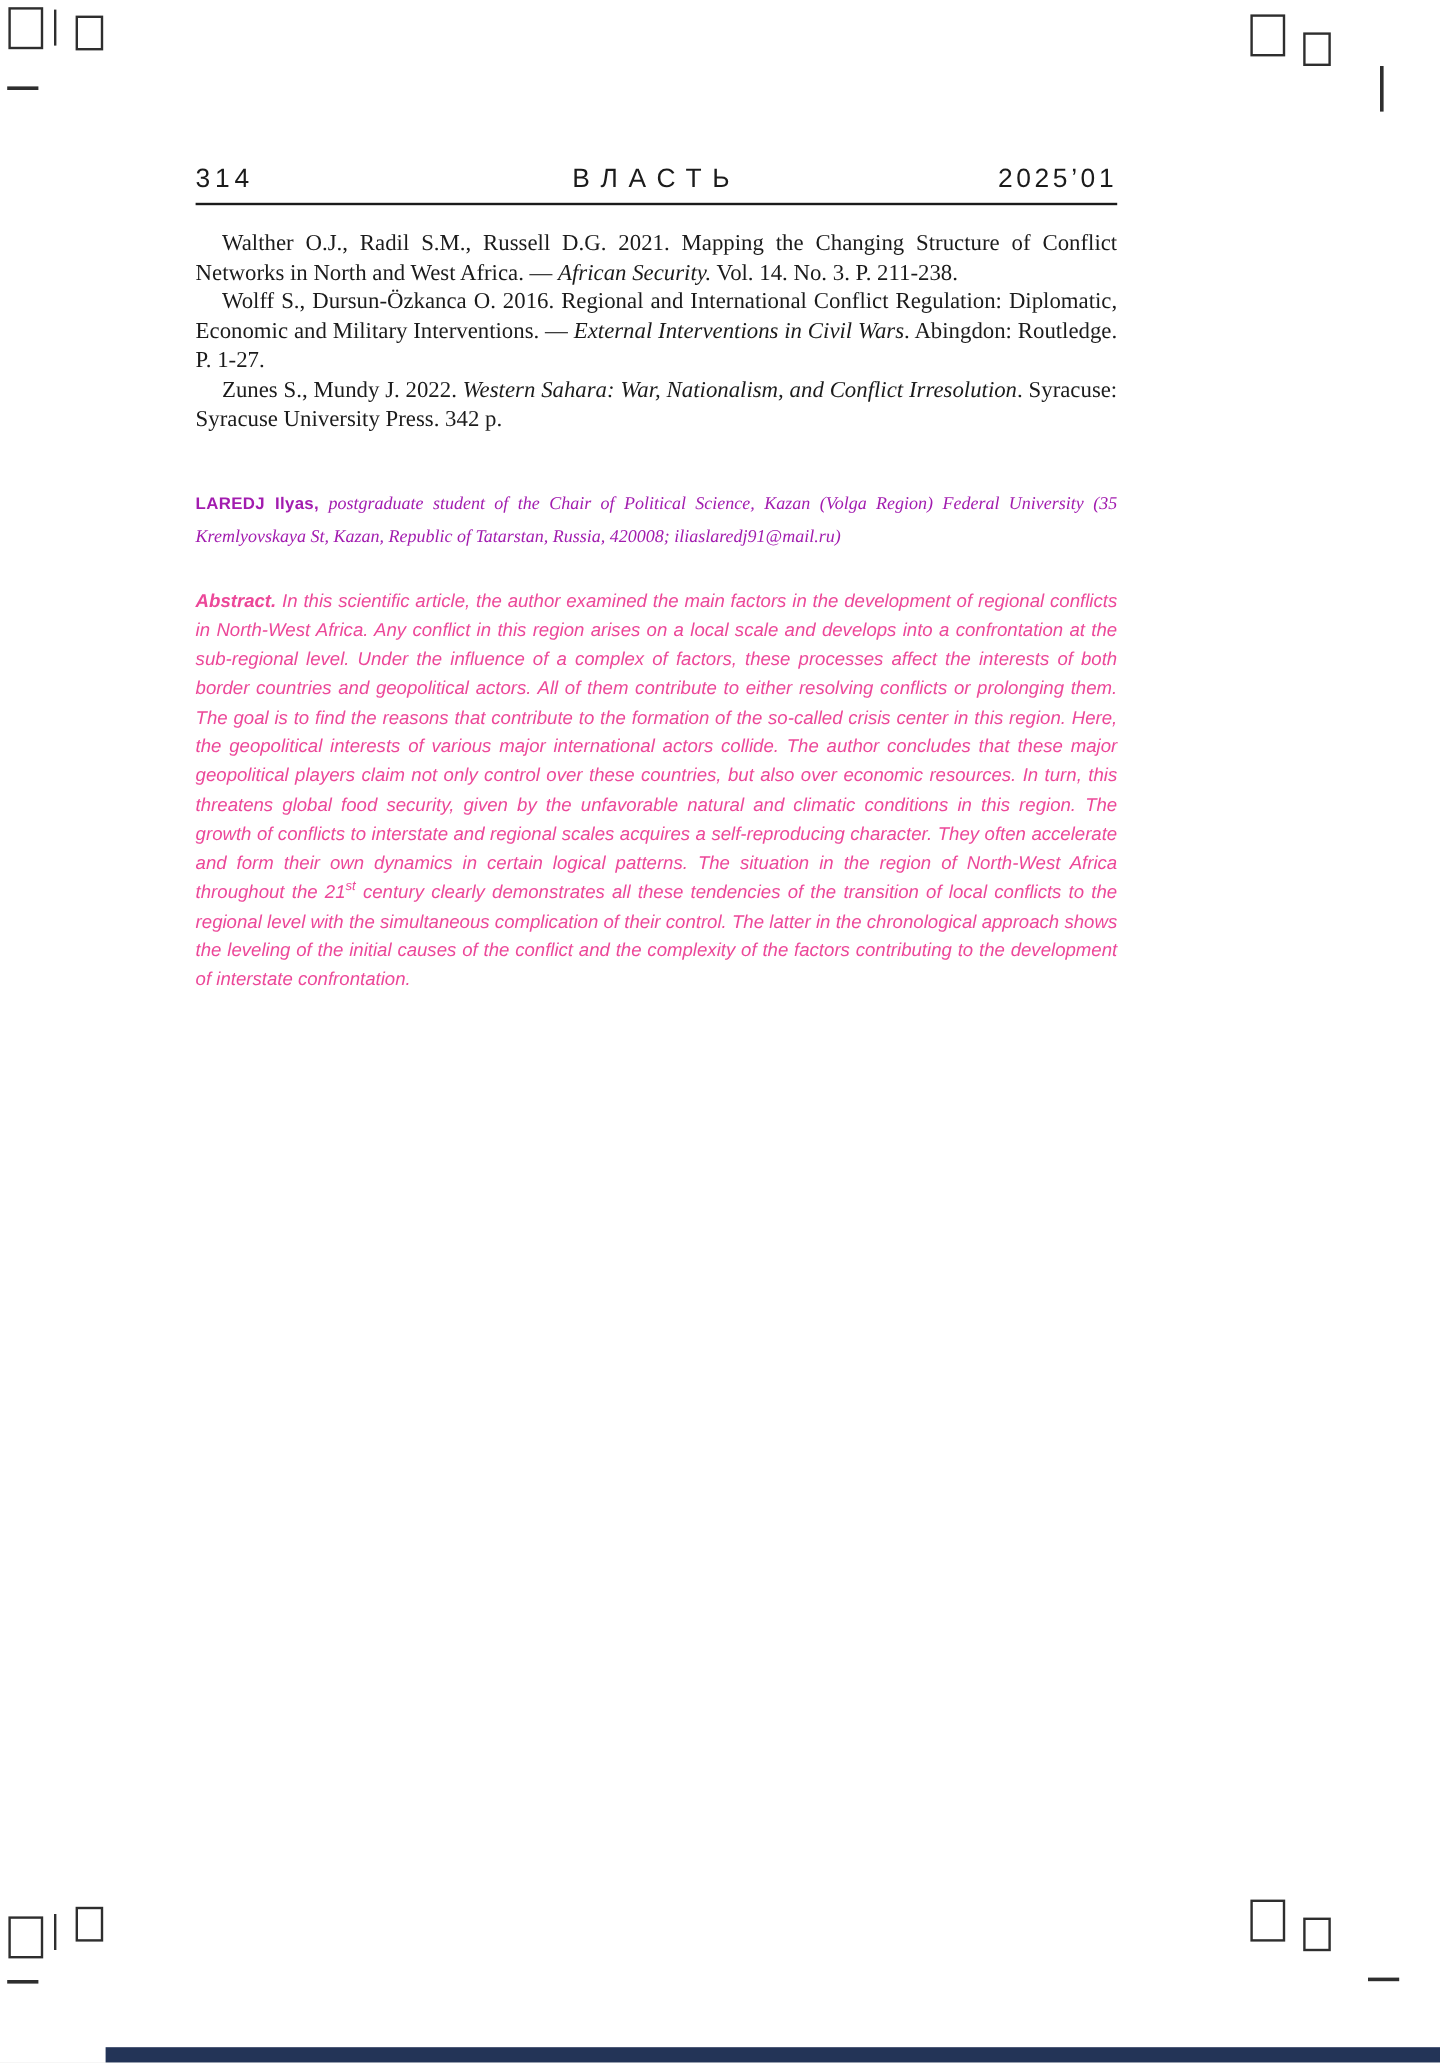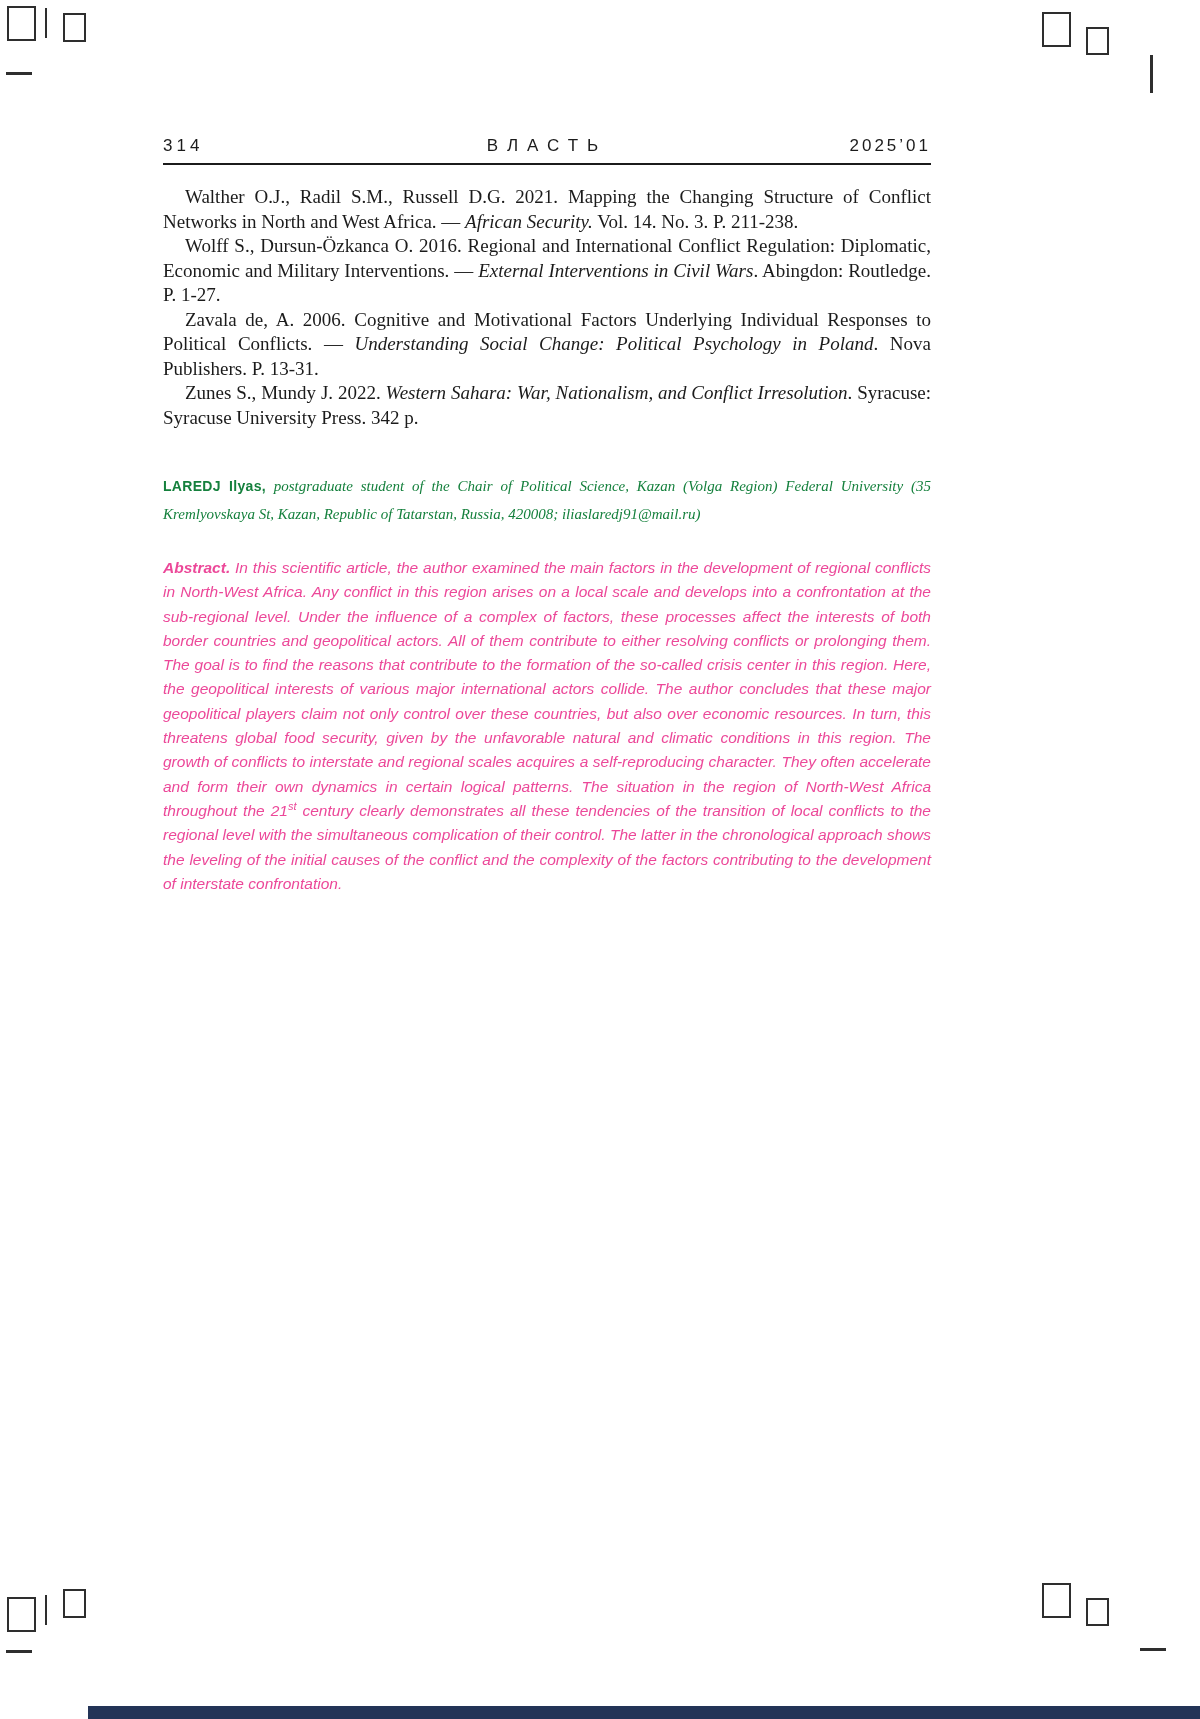--- a/index.html
+++ b/index.html
@@ -39,21 +39,21 @@
     top: 136px;
     width: 768px;
   }
 
   
   .running-head {
     position: relative;
     display: flex;
     align-items: flex-start;
     font-family: "Liberation Sans", sans-serif;
-    font-size: 17px;
+    font-size: 22px;
     font-weight: 400;
     color: #1b1b1b;
     border-bottom: 2px solid #1b1b1b;
     padding-bottom: 7px;
   }
   .running-head .page-num { letter-spacing: 4px; }
   .running-head .journal {
     position: absolute;
     left: 50%;
     transform: translateX(-50%);
@@ -74,21 +74,21 @@
   }
   .references em { font-style: italic; }
 
   
   .author-note {
     margin-top: 42px;
     font-size: 15px;
     line-height: 28px;
     font-style: italic;
     text-align: justify;
-    color: #15803d;
+    color: #a21caf;
   }
   .author-note .author-name {
     font-family: "Liberation Sans", sans-serif;
     font-style: normal;
     font-weight: 700;
     font-size: 14px;
     letter-spacing: 0.3px;
   }
 
   
@@ -143,21 +143,20 @@
 
     <header class="running-head">
       <span class="page-num">314</span>
       <span class="journal">ВЛАСТЬ</span>
       <span class="issue">2025’01</span>
     </header>
 
     <section class="references">
       <p class="ref"><span>Walther O.J., Radil S.M., Russell D.G. 2021. Mapping the Changing Structure of Conflict Networks in North and West Africa. — </span><em>African Security.</em><span> Vol. 14. No. 3. P. 211-238.</span></p>
       <p class="ref"><span>Wolff S., Dursun-Özkanca O. 2016. Regional and International Conflict Regulation: Diplomatic, Economic and Military Interventions. — </span><em>External Interventions in Civil Wars</em><span>. Abingdon: Routledge. P. 1-27.</span></p>
-      <p class="ref"><span>Zavala de, A. 2006. Cognitive and Motivational Factors Underlying Individual Responses to Political Conflicts. — </span><em>Understanding Social Change: Political Psychology in Poland</em><span>. Nova Publishers. P. 13-31.</span></p>
       <p class="ref"><span>Zunes S., Mundy J. 2022. </span><em>Western Sahara: War, Nationalism, and Conflict Irresolution</em><span>. Syracuse: Syracuse University Press. 342 p.</span></p>
     </section>
 
     <p class="author-note"><b class="author-name">LAREDJ Ilyas,</b><span> postgraduate student of the Chair of Political Science, Kazan (Volga Region) Federal University (35 Kremlyovskaya St, Kazan, Republic of Tatarstan, Russia, 420008; iliaslaredj91@mail.ru)</span></p>
 
 
     <p class="abstract"><b>Abstract.</b><span> In this scientific article, the author examined the main factors in the development of regional conflicts in North-West Africa. Any conflict in this region arises on a local scale and develops into a confrontation at the sub-regional level. Under the influence of a complex of factors, these processes affect the interests of both border countries and geopolitical actors. All of them contribute to either resolving conflicts or prolonging them. The goal is to find the reasons that contribute to the formation of the so-called crisis center in this region. Here, the geopolitical interests of various major international actors collide. The author concludes that these major geopolitical players claim not only control over these countries, but also over economic resources. In turn, this threatens global food security, given by the unfavorable natural and climatic conditions in this region. The growth of conflicts to interstate and regional scales acquires a self-reproducing character. They often accelerate and form their own dynamics in certain logical patterns. The situation in the region of North-West Africa throughout the 21</span><sup>st</sup><span> century clearly demonstrates all these tendencies of the transition of local conflicts to the regional level with the simultaneous complication of their control. The latter in the chronological approach shows the leveling of the initial causes of the conflict and the complexity of the factors contributing to the development of interstate confrontation.</span></p>
 
 
   </div>

